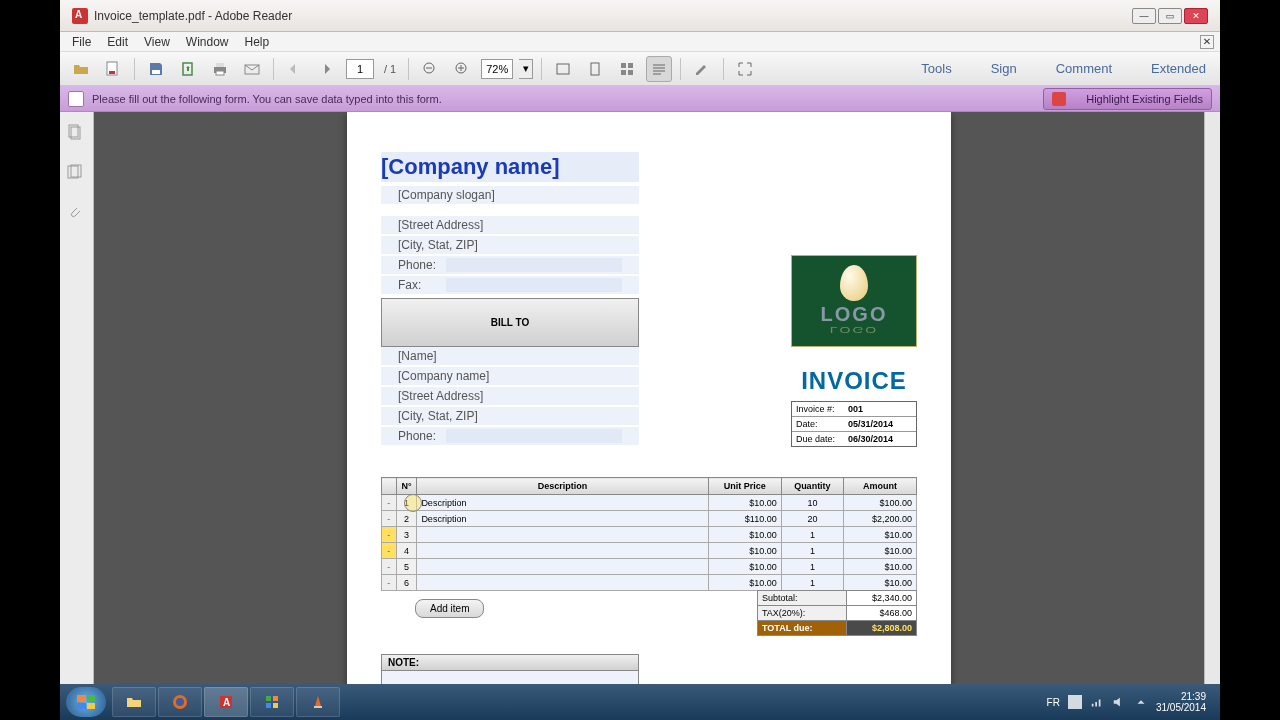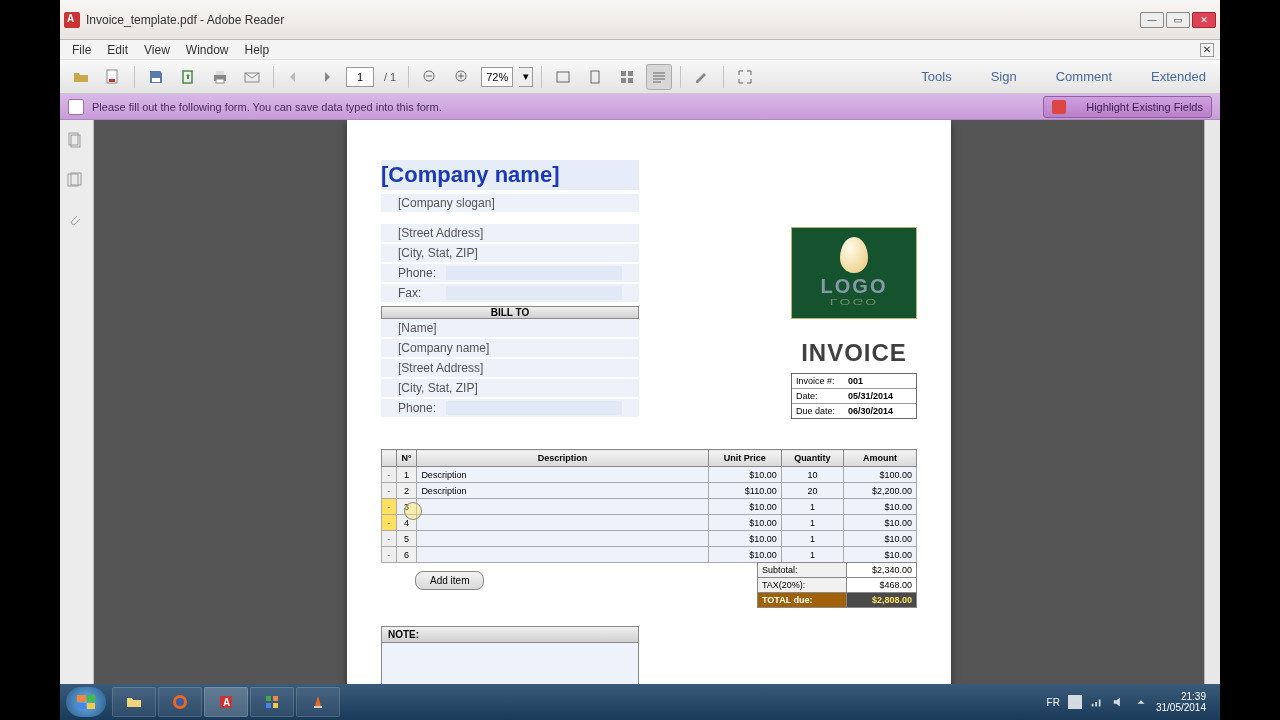--- a/index.html
+++ b/index.html
@@ -18,23 +18,23 @@
 .desktop {
   position:absolute; left:60px; right:60px; top:0; bottom:0;
   background:#2a5a7a;
 }
 .window {
   position:absolute; left:0; right:0; top:0; bottom:36px;
   background:#efefef;
   display:flex; flex-direction:column;
 }
 .titlebar {
-  height:40px; background:linear-gradient(#f8f6f4,#e8e4e0);
+  height:32px; background:linear-gradient(#f8f6f4,#e8e4e0);
   border-bottom:1px solid #bbb;
-  display:flex; align-items:center; padding:0 4px;
+  display:flex; align-items:center; padding:0 12px;
   font-size:12px; color:#333;
 }
 .titlebar .ticon { width:16px; height:16px; margin-right:6px;
   background:#c33; border-radius:2px; display:inline-block; position:relative;}
 .titlebar .ticon::after{content:"A";color:#fff;font-size:10px;font-weight:bold;position:absolute;left:3px;top:1px}
 .window-controls { margin-left:auto; display:flex; gap:2px; }
 .wbtn { width:24px;height:16px;border:1px solid #888;background:#eee;
   display:flex;align-items:center;justify-content:center;font-size:9px;cursor:pointer;border-radius:2px}
 .wbtn.close{background:#d45;color:#fff;border-color:#a23}
 .menubar {
@@ -81,23 +81,23 @@
 .cline{font-size:12px;color:#555;background:#edf1fa;padding:2px 17px;margin-bottom:2px;min-height:14px;display:flex}
 .cline .lbl{min-width:46px}
 .cline .fld{flex:1;background:#e2e9f6;margin-left:2px}
 .logo-box{width:126px;height:92px;border:1px solid #c0b070;background:#14532d;
   display:flex;flex-direction:column;align-items:center;justify-content:center}
 .egg{width:28px;height:36px;background:radial-gradient(ellipse at 35% 30%,#fffbe8,#e8c878);
   border-radius:50% 50% 48% 48%/58% 58% 42% 42%;margin-bottom:2px}
 .logotxt{font-size:20px;font-weight:bold;color:#8898a8;letter-spacing:2px}
 .logoshadow{font-size:14px;color:#d0c098;letter-spacing:2px;transform:scaleY(-.6);opacity:.5;margin-top:-4px}
 .billto-hdr{background:linear-gradient(#f0f0f0,#d0d0d0);border:1px solid #888;
-  text-align:center;font-size:10px;font-weight:bold;padding:0;width:258px;margin-top:4px}
+  text-align:center;font-size:10px;font-weight:bold;padding:18px;width:258px;margin-top:4px}
 .inv-block{text-align:center;margin-top:20px}
-.inv-title{color:#404040;font-size:24px;font-weight:bold;letter-spacing:1px;margin-bottom:6px}
+.inv-title{color:#0369a1;font-size:24px;font-weight:bold;letter-spacing:1px;margin-bottom:6px}
 .inv-meta{border:1px solid #666;width:126px;margin:0 auto;font-size:9px}
 .inv-meta div{display:flex;padding:2px 4px;border-bottom:1px solid #999}
 .inv-meta div:last-child{border-bottom:none}
 .inv-meta .k{flex:0 0 52px;text-align:left}
 .inv-meta .v{flex:1;text-align:left;font-weight:bold}
 .items-wrap{margin-top:30px}
 .items{width:100%;border-collapse:collapse;font-size:9px}
 .items th{background:linear-gradient(#f4f4f4,#d8d8d8);border:1px solid #888;padding:3px 4px;font-weight:bold}
 .items td{border:1px solid #aaa;padding:2px 4px;background:#eef2fa;height:16px}
 .items td.num{text-align:center;width:20px;background:#f0f0f0}

